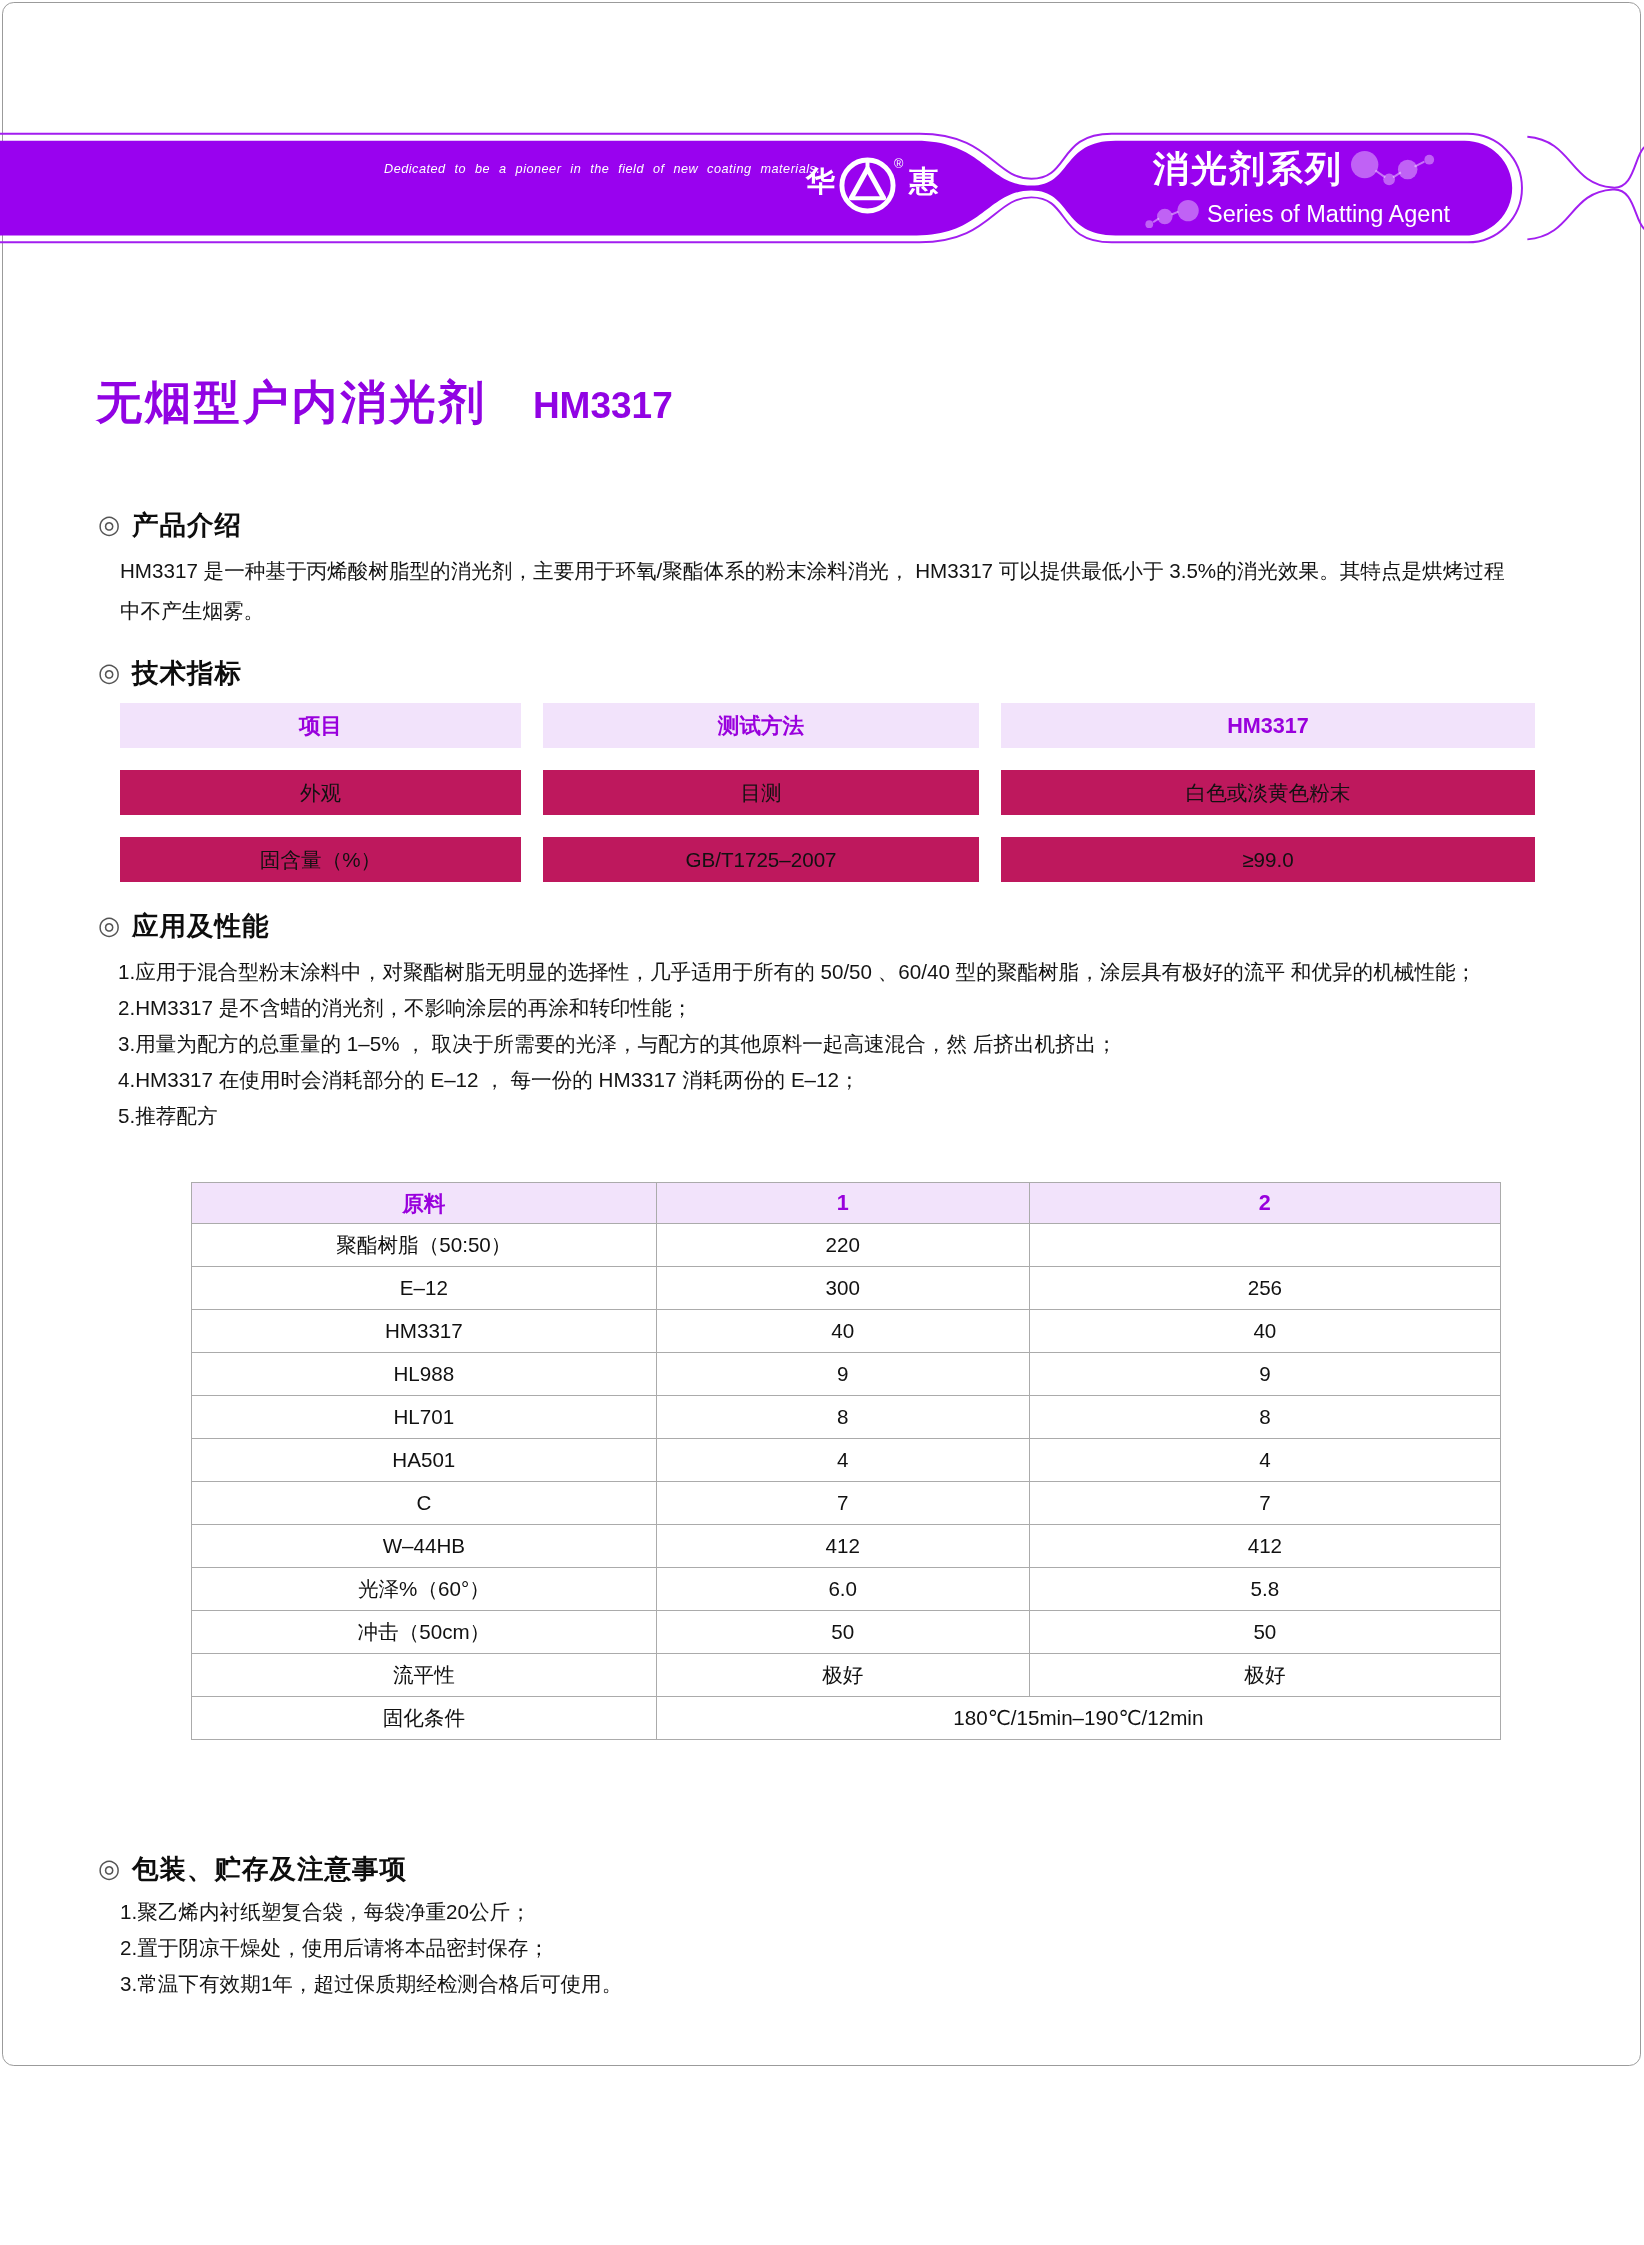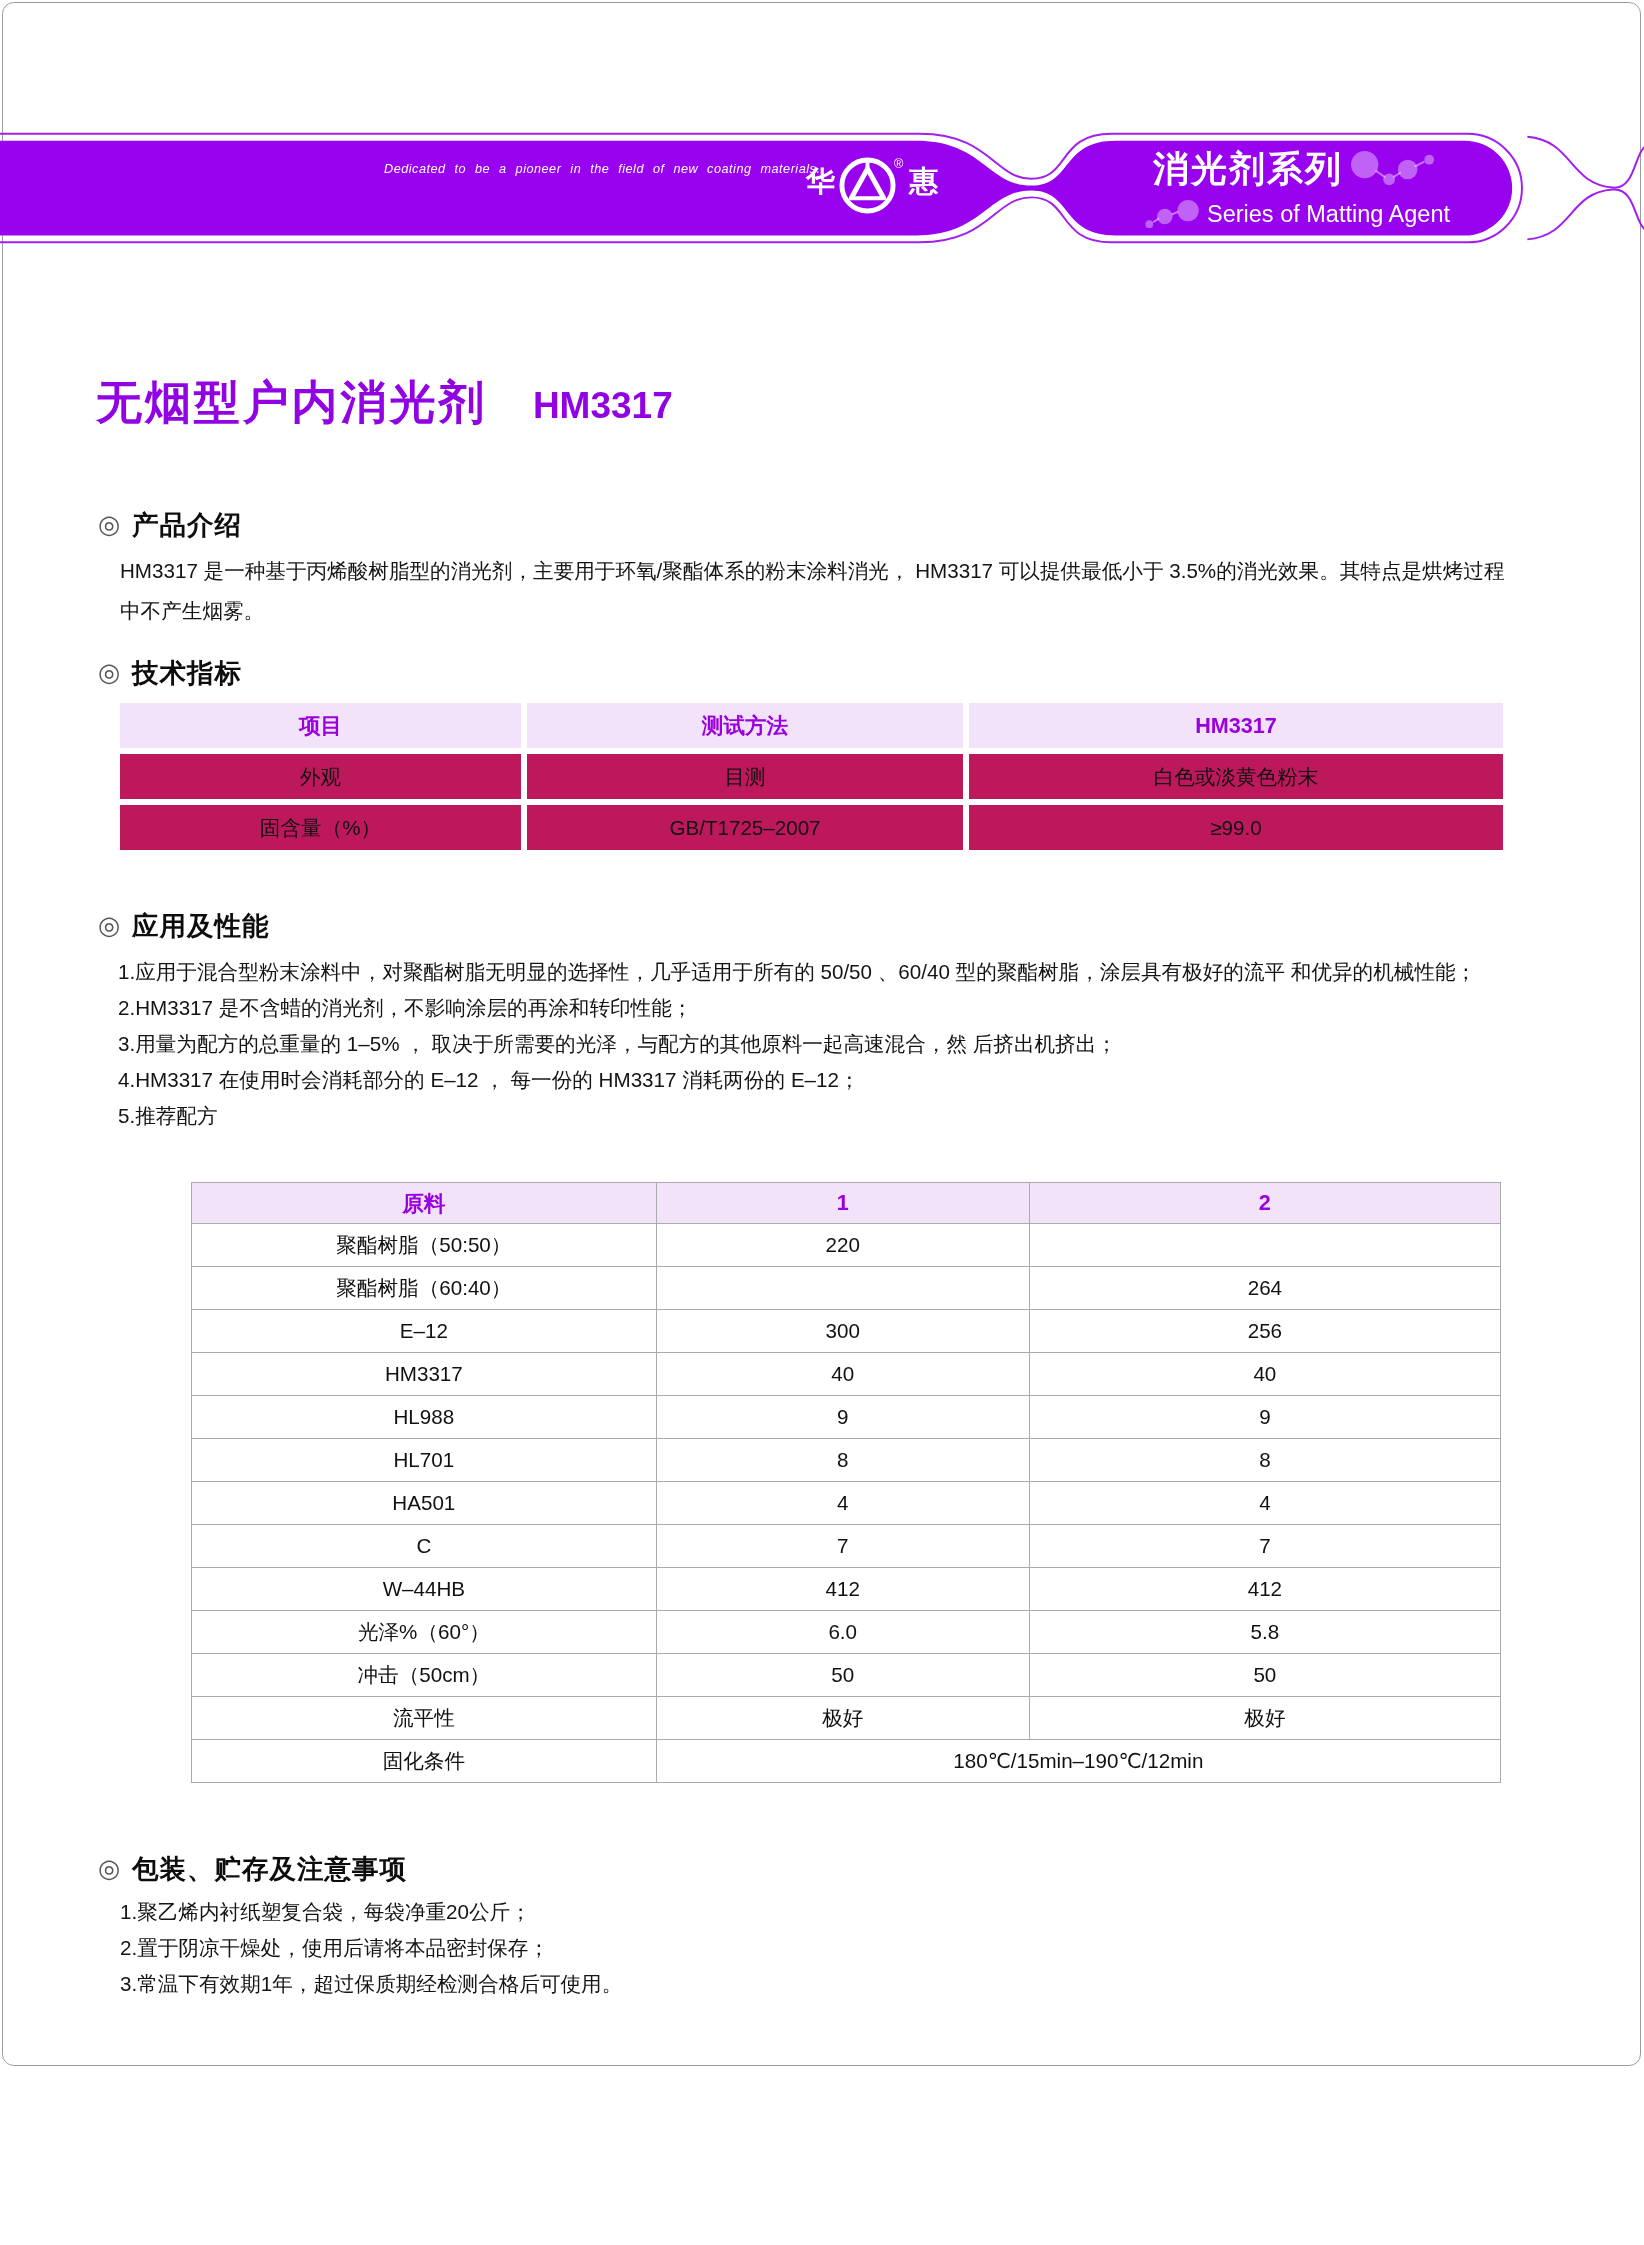--- a/index.html
+++ b/index.html
@@ -34,21 +34,21 @@
   
   .sec { position:absolute; left:98px; display:flex; align-items:center; }
   .sec-icon { font-size:25.5px; color:#555; margin-right:11.8px; line-height:1; }
   .sec-text { font-size:26.5px; font-weight:bold; color:#0d0d0d; letter-spacing:1px; }
   .sec-intro { top:507px; } .sec-tech { top:655px; } .sec-app { top:908px; } .sec-pack { top:1851px; }
   
   .intro-body { position:absolute; left:120px; top:551px; width:1404px; font-size:20.6px; line-height:40px; color:#141414; }
   
   .tech-table {
     position:absolute; left:120px; top:703px; width:1383px;
-    display:grid; grid-template-columns:401px 436px 534px; grid-auto-rows:45px; gap:6px;
+    display:grid; grid-template-columns:401px 436px 534px; grid-auto-rows:45px; gap:22px;
   }
   .tech-cell { display:flex; align-items:center; justify-content:center; font-size:20.6px; color:#111; background:#be185d; }
   .tech-head { background:#f2e3fb; color:#9900dd; font-weight:bold; font-size:21.6px; }
   
   .app-list { position:absolute; left:118px; top:954px; width:1419px; font-size:20.6px; line-height:36px; color:#141414; }
   .app-item { padding-left:25.5px; text-indent:-25.5px; }
   
   .formula { position:absolute; left:191px; top:1182px; width:1310px; border-collapse:collapse; table-layout:fixed; }
   .formula th, .formula td { border:1px solid #ababab; text-align:center; vertical-align:middle; }
   .formula th { height:41px; background:#f2e3fb; color:#9900dd; font-weight:bold; font-size:21.6px; }
@@ -164,25 +164,20 @@
         <th>2</th>
       </tr>
     </thead>
     <tbody>
       <tr>
           <td>聚酯树脂（50:50）</td>
           <td>220</td>
           <td></td>
         </tr>
       <tr>
-          <td>聚酯树脂（60:40）</td>
-          <td></td>
-          <td>264</td>
-        </tr>
-      <tr>
           <td>E–12</td>
           <td>300</td>
           <td>256</td>
         </tr>
       <tr>
           <td>HM3317</td>
           <td>40</td>
           <td>40</td>
         </tr>
       <tr>

